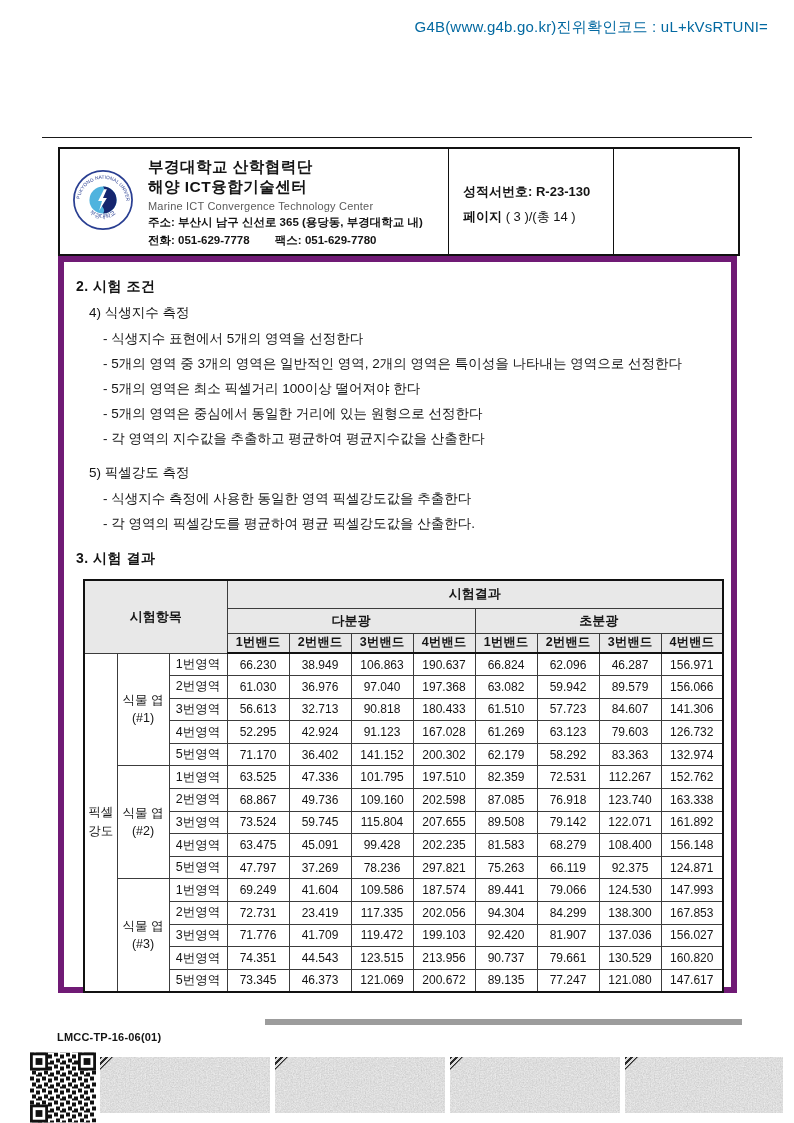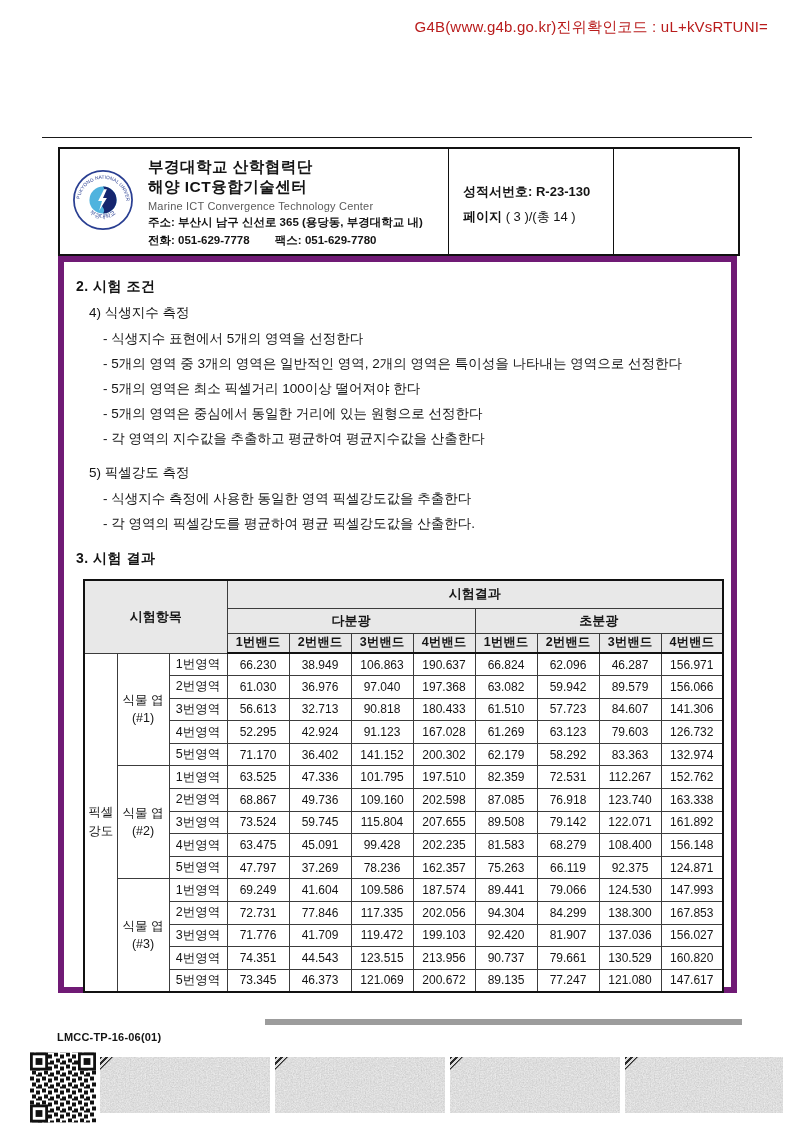--- a/index.html
+++ b/index.html
@@ -84,21 +84,21 @@
       <pattern id="qrp" width="6" height="6" patternUnits="userSpaceOnUse">
         <rect x="0" y="0" width="2" height="2" fill="#111"></rect>
         <rect x="3" y="1" width="2" height="2" fill="#111"></rect>
         <rect x="1" y="3" width="2" height="2" fill="#111"></rect>
         <rect x="4" y="4" width="2" height="2" fill="#111"></rect>
         <rect x="3" y="5" width="1" height="1" fill="#111"></rect>
       </pattern>
     </defs>
   </svg>
 
-  <div class="g4b" style="color:#b91c1c">G4B(www.g4b.go.kr)진위확인코드 : uL+kVsRTUNI=</div>
+  <div class="g4b" style="color:#0369a1">G4B(www.g4b.go.kr)진위확인코드 : uL+kVsRTUNI=</div>
 
   <div class="title-rule"></div>
 
   <div class="headerbox">
     <div class="hb-left">
       <div class="logo">
         <svg viewBox="0 0 64 64" width="62" height="62">
           <circle cx="32" cy="32" r="30" fill="#fff" stroke="#2a3f92" stroke-width="1.8"></circle>
           <defs>
             <path id="arcT" d="M 8,34 A 24,24 0 0 1 56,34"></path>
@@ -301,21 +301,21 @@
               <td>81.583</td>
               <td>68.279</td>
               <td>108.400</td>
               <td>156.148</td>
             </tr>
             <tr>
               <th class="region">5번영역</th>
               <td>47.797</td>
               <td>37.269</td>
               <td>78.236</td>
-              <td>162.357</td>
+              <td>297.821</td>
               <td>75.263</td>
               <td>66.119</td>
               <td>92.375</td>
               <td>124.871</td>
             </tr>
             <tr>
               <th class="group" rowspan="5">
                 <div>식물 엽</div>
                 <div>(#3)</div>
               </th>
@@ -325,21 +325,21 @@
               <td>109.586</td>
               <td>187.574</td>
               <td>89.441</td>
               <td>79.066</td>
               <td>124.530</td>
               <td>147.993</td>
             </tr>
             <tr>
               <th class="region">2번영역</th>
               <td>72.731</td>
-              <td>77.846</td>
+              <td>23.419</td>
               <td>117.335</td>
               <td>202.056</td>
               <td>94.304</td>
               <td>84.299</td>
               <td>138.300</td>
               <td>167.853</td>
             </tr>
             <tr>
               <th class="region">3번영역</th>
               <td>71.776</td>

